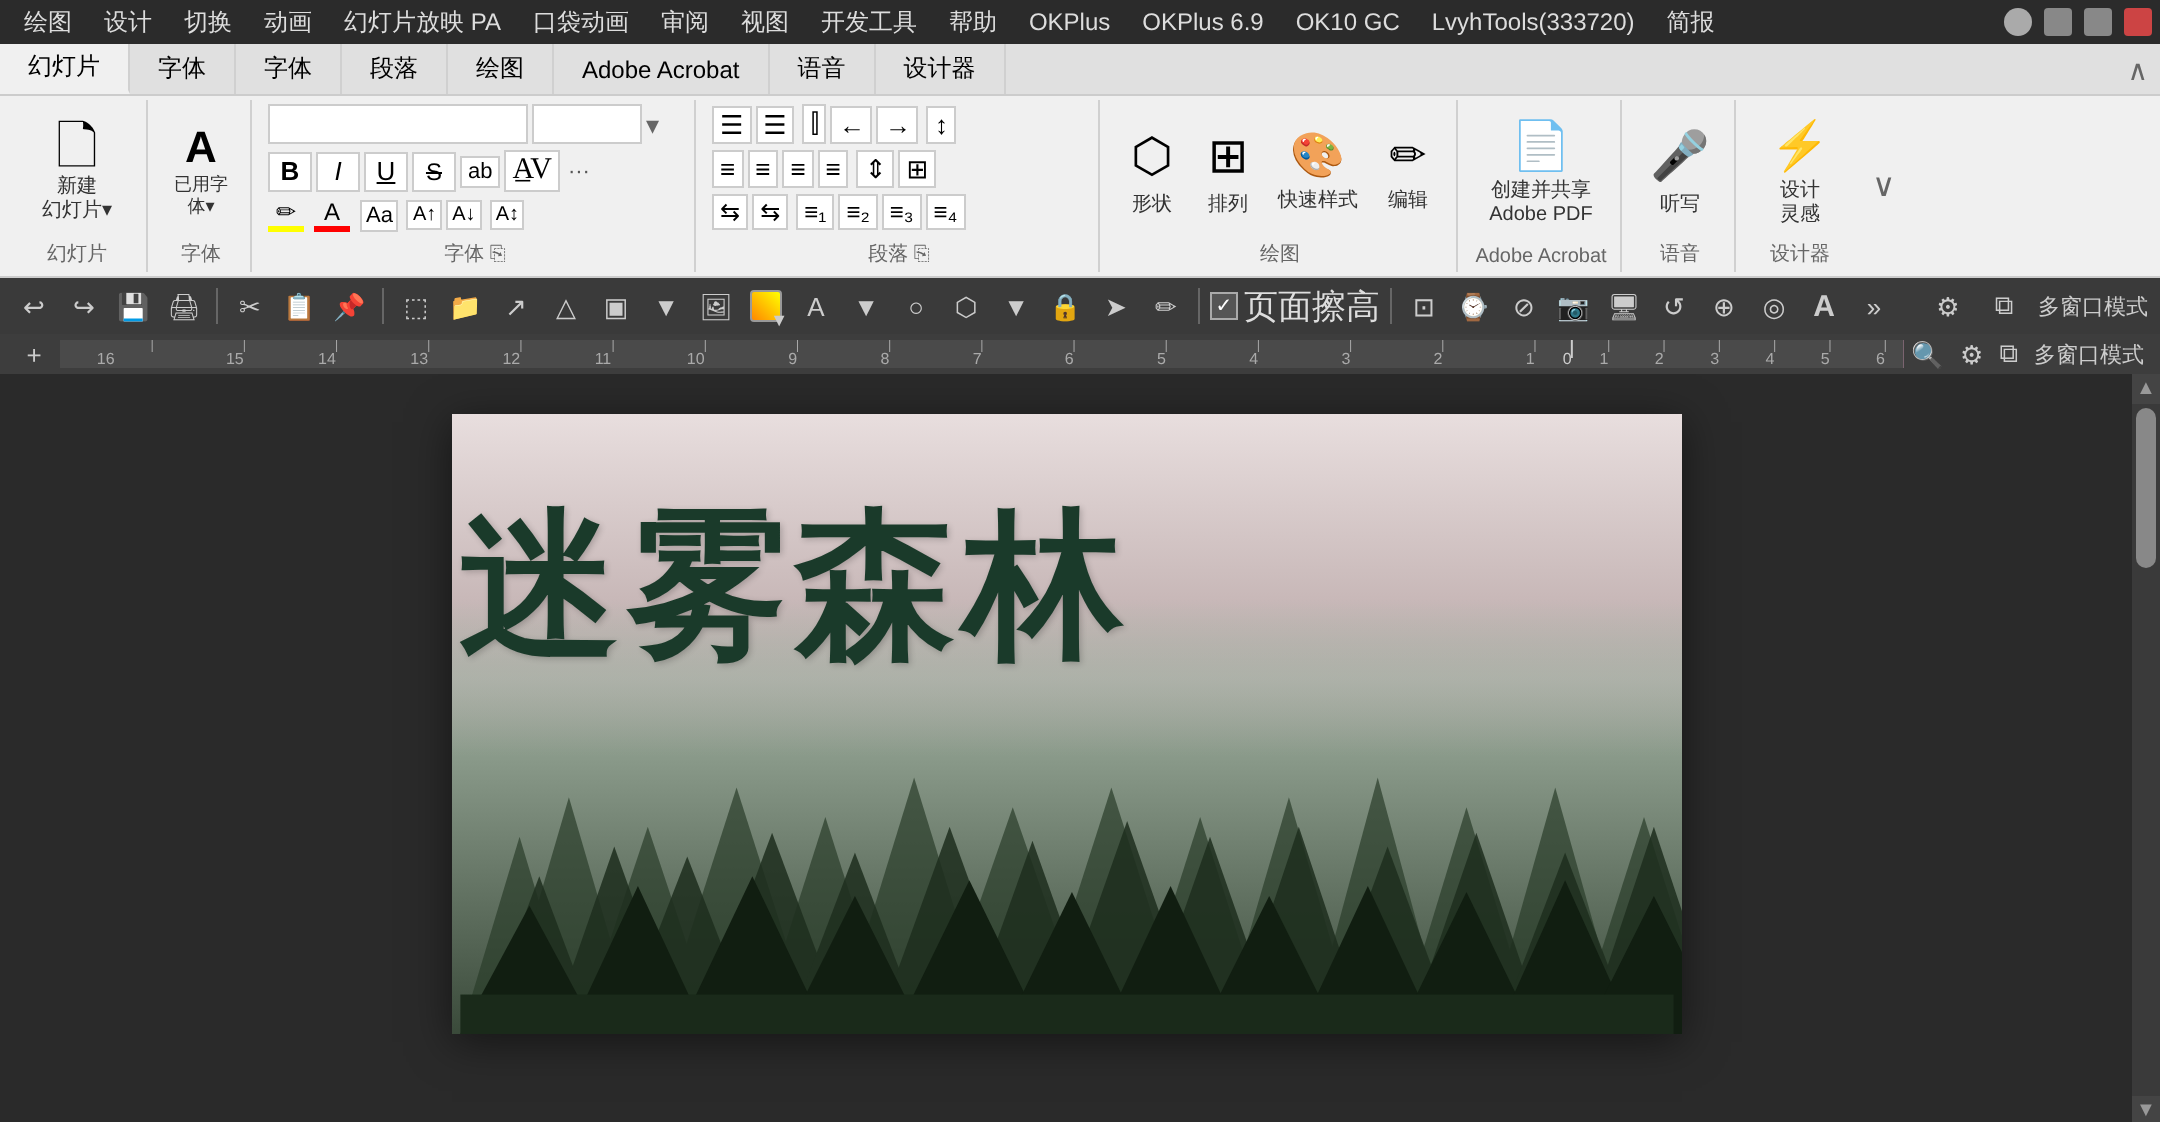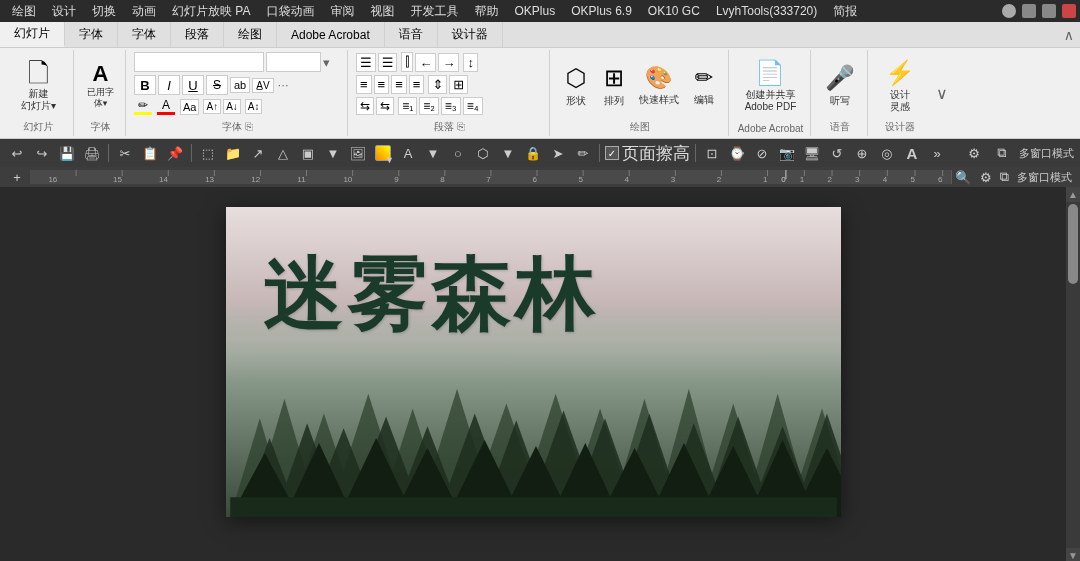--- a/index.html
+++ b/index.html
@@ -155,21 +155,21 @@
       position: absolute;
       inset: 0;
       background: linear-gradient(to bottom, #e8dede 0%, #c8b8b8 30%, #8a9a8a 55%, #3a4a3a 100%);
     }
 
     .slide-title {
       position: absolute;
       top: 15%;
       left: 0; right: 0;
       text-align: left;
-      padding-left: 38px;
+      padding-left: 4px;
       font-size: 80px;
       font-weight: 900;
       color: #1a3a2a;
       font-family: 'SimHei', 'Microsoft YaHei', serif;
       letter-spacing: 4px;
       z-index: 10;
       line-height: 1;
       text-shadow: 1px 1px 3px rgba(0,0,0,0.2);
     }
 
@@ -290,21 +290,21 @@
           <input class="font-input font-select-size" type="text" style="width: 55px;">
           <span style="color:#666;font-size:13px;cursor:pointer;">▾</span>
         </div>
 
         <div class="font-row">
           <button style="width:22px;height:20px;font-weight:bold;font-size:13px;border:1px solid #ccc;background:white;cursor:pointer;">B</button>
           <button style="width:22px;height:20px;font-style:italic;font-size:13px;border:1px solid #ccc;background:white;cursor:pointer;">I</button>
           <button style="width:22px;height:20px;text-decoration:underline;font-size:13px;border:1px solid #ccc;background:white;cursor:pointer;">U</button>
           <button style="width:22px;height:20px;text-decoration:line-through;font-size:12px;border:1px solid #ccc;background:white;cursor:pointer;">S</button>
           <span style="font-size:11px;border:1px solid #ccc;background:white;padding:1px 3px;cursor:pointer;">ab</span>
-          <span style="font-size:10px;border:1px solid #ccc;background:white;padding:1px 3px;cursor:pointer;">A̲V</span>
+          <span style="font-size:15px;border:1px solid #ccc;background:white;padding:1px 3px;cursor:pointer;font-family:Liberation Serif, serif;">A̲V</span>
           <span style="font-size:11px;color:#555;margin:0 2px;">···</span>
         </div>
 
         <div class="font-row">
           <span style="display:flex;flex-direction:column;align-items:center;cursor:pointer;margin-right:3px;">
             <span style="font-size:12px;">✏</span>
             <span style="width:18px;height:3px;background:#ffff00;"></span>
           </span>
           <span style="display:flex;flex-direction:column;align-items:center;cursor:pointer;margin-right:3px;">
             <span style="font-size:12px;">A</span>

